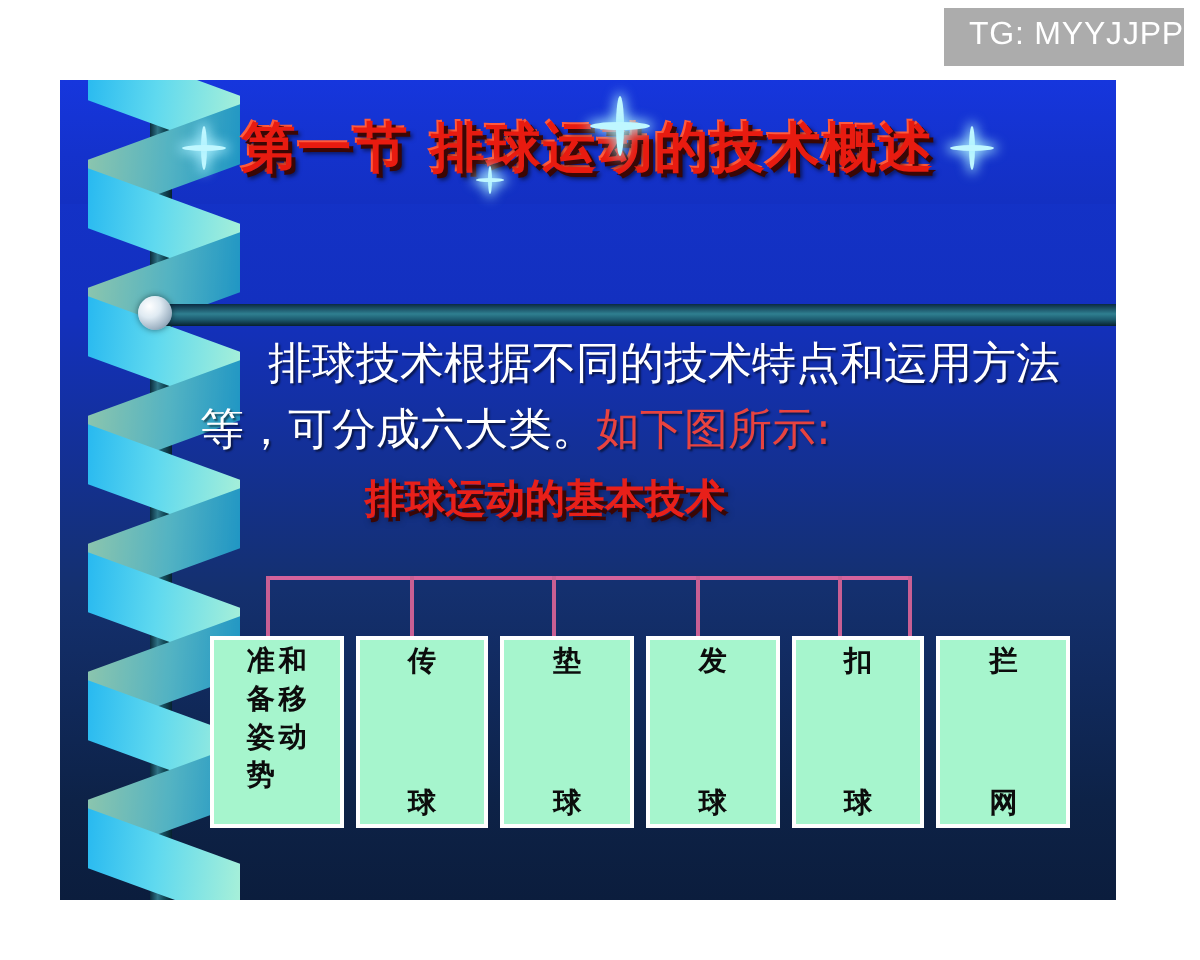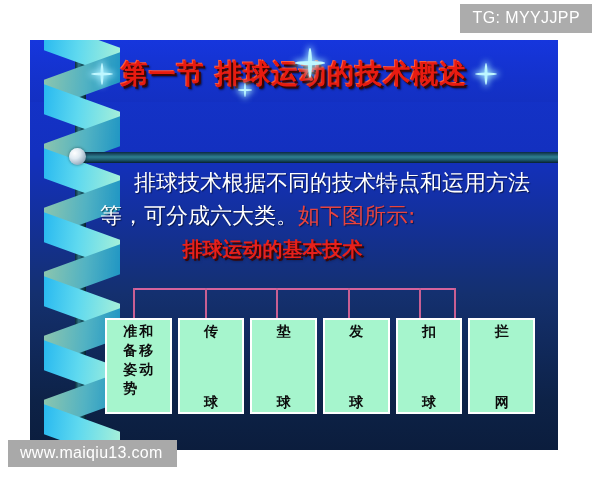--- a/index.html
+++ b/index.html
@@ -128,21 +128,21 @@
     font-weight:bold;font-size:14px;color:#0c0c0c;line-height:1;
   }
   .vcol.packed{justify-content:flex-start;gap:5px;}
   .vcol span{display:block;}
 
   
   .wm-tg{
     position:absolute;right:8px;top:4px;
     background:#acacac;color:#ffffff;
     font-size:16px;letter-spacing:.4px;
-    padding:5px 12px 6px 12px;
+    padding:5px 0 6px 12px;
     font-family:"Liberation Sans",sans-serif;
   }
   .wm-site{
     position:absolute;left:8px;top:440px;
     background:#a9a9a9;color:#ffffff;
     font-size:16px;letter-spacing:.3px;
     padding:4px 14px 5px 12px;
     font-family:"Liberation Sans",sans-serif;
   }
 </style>
@@ -253,15 +253,14 @@
               <span>拦</span>
               <span>网</span>
             </div>
         </div>
       </div>
     </div>
 
   </div>
 
   <div class="wm-tg">TG: MYYJJPP</div>
-  <div class="wm-site">www.maiqiu13.com</div>
 
 </div>
 
 </body></html>

